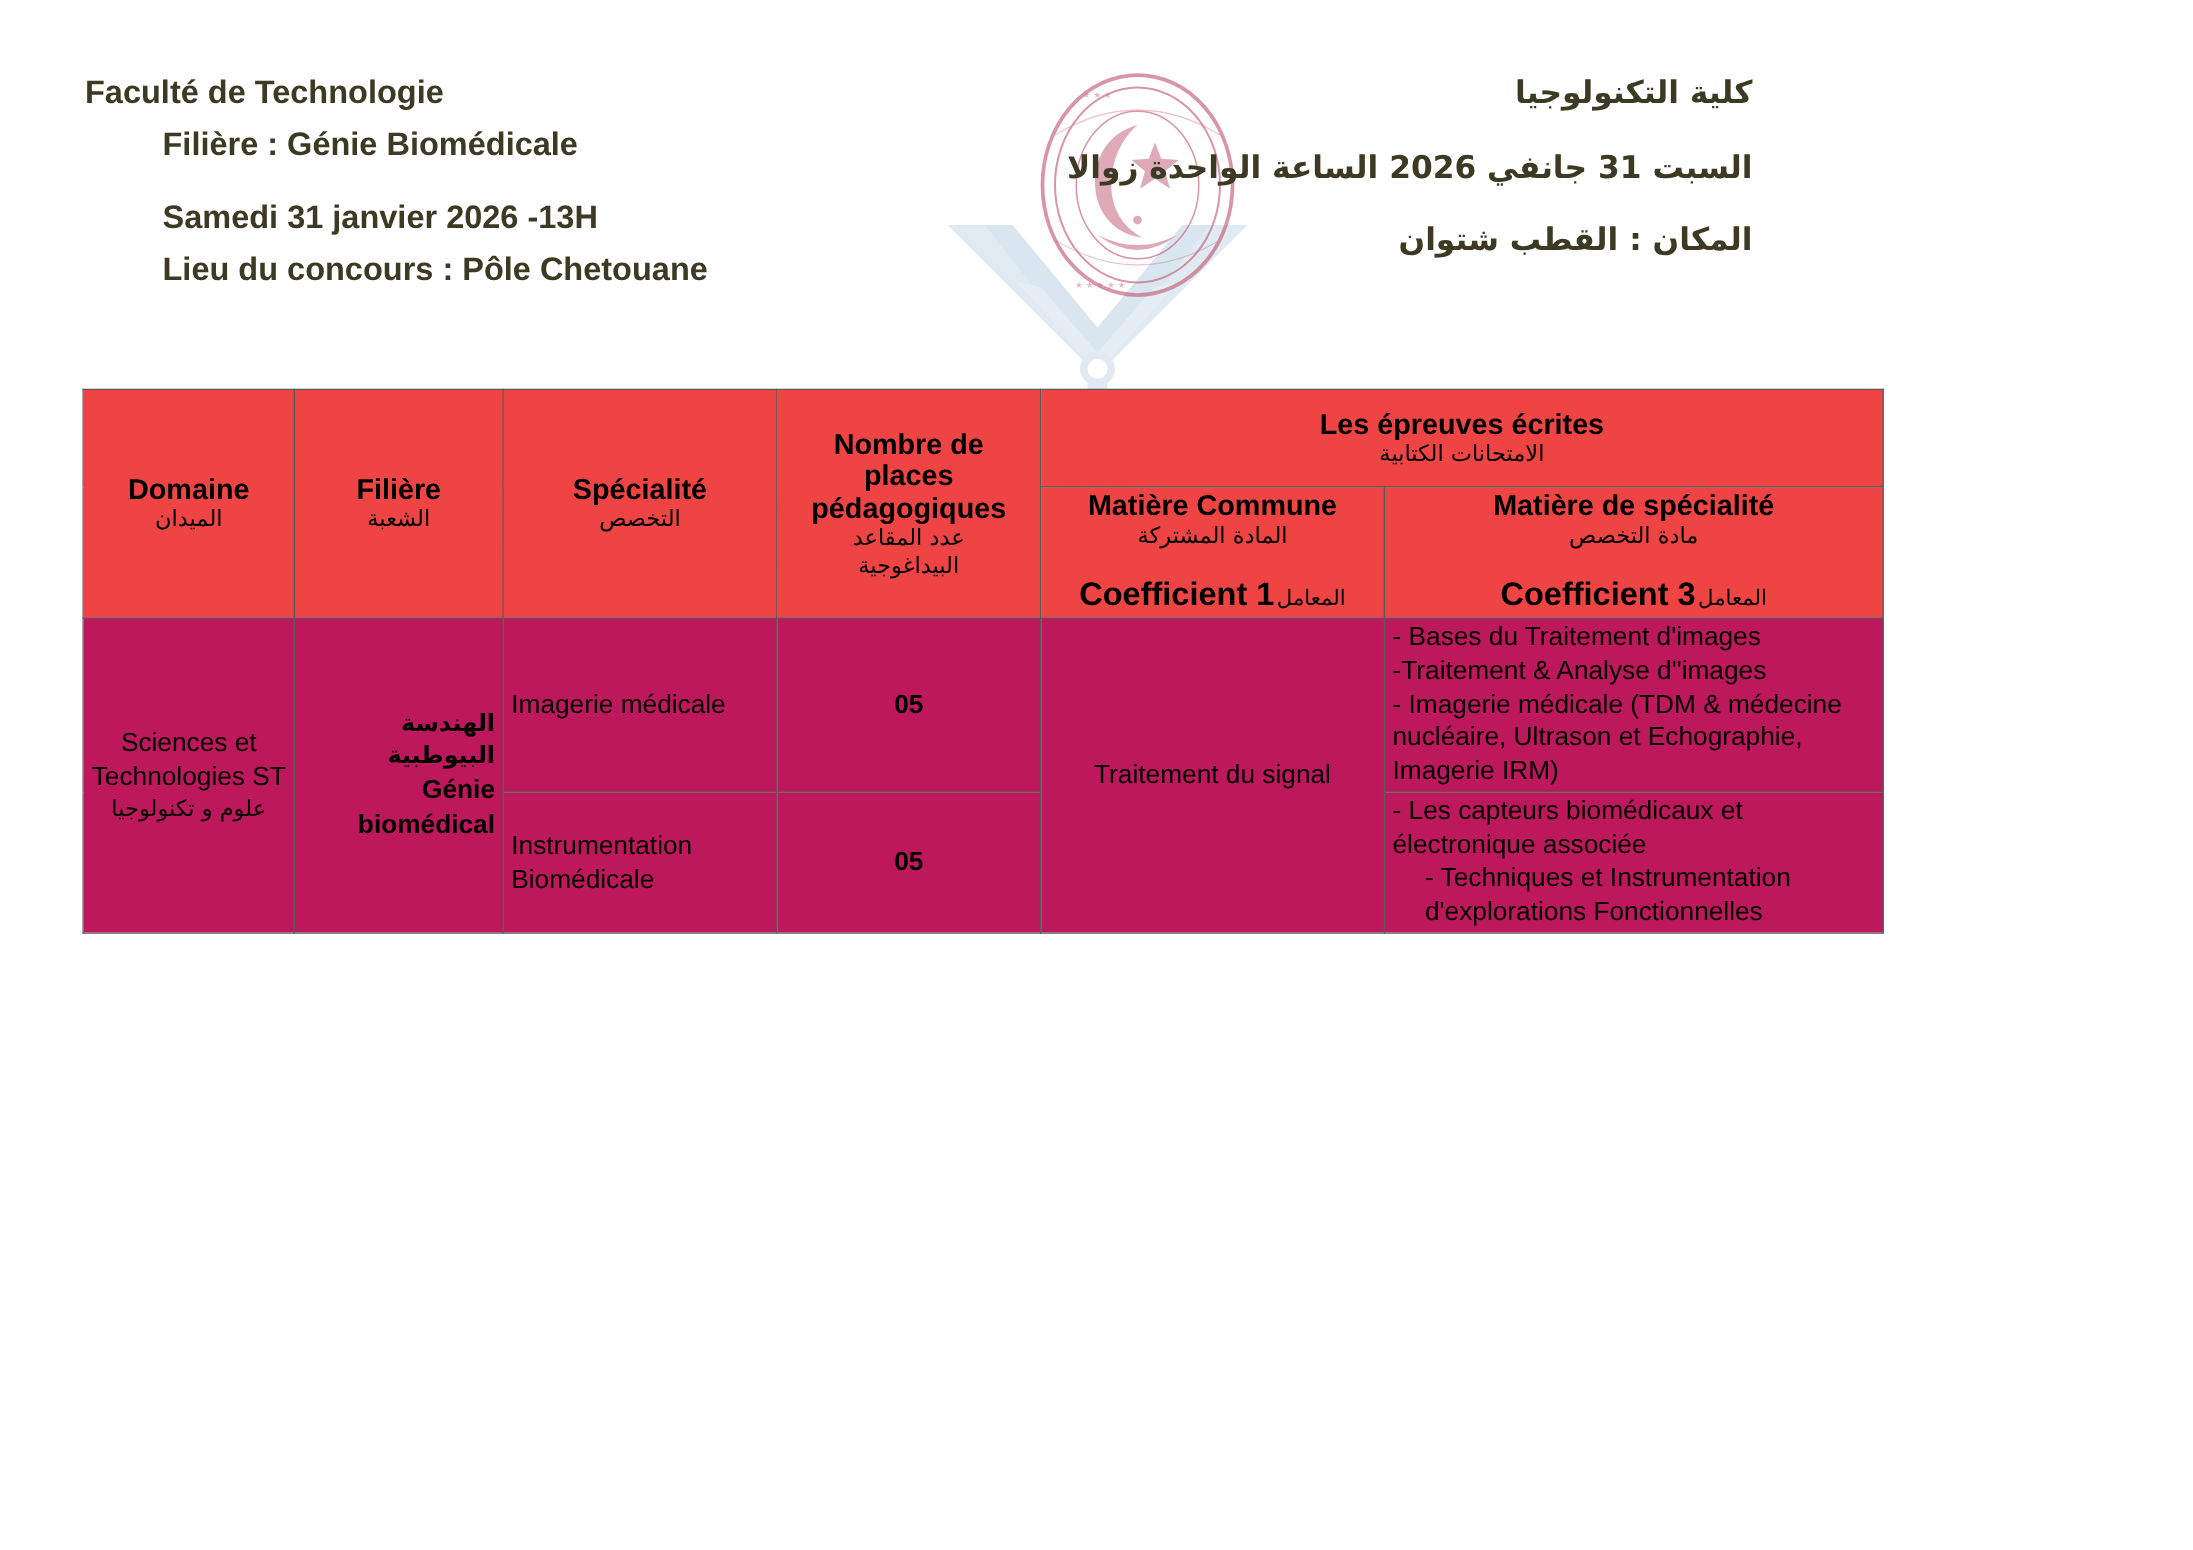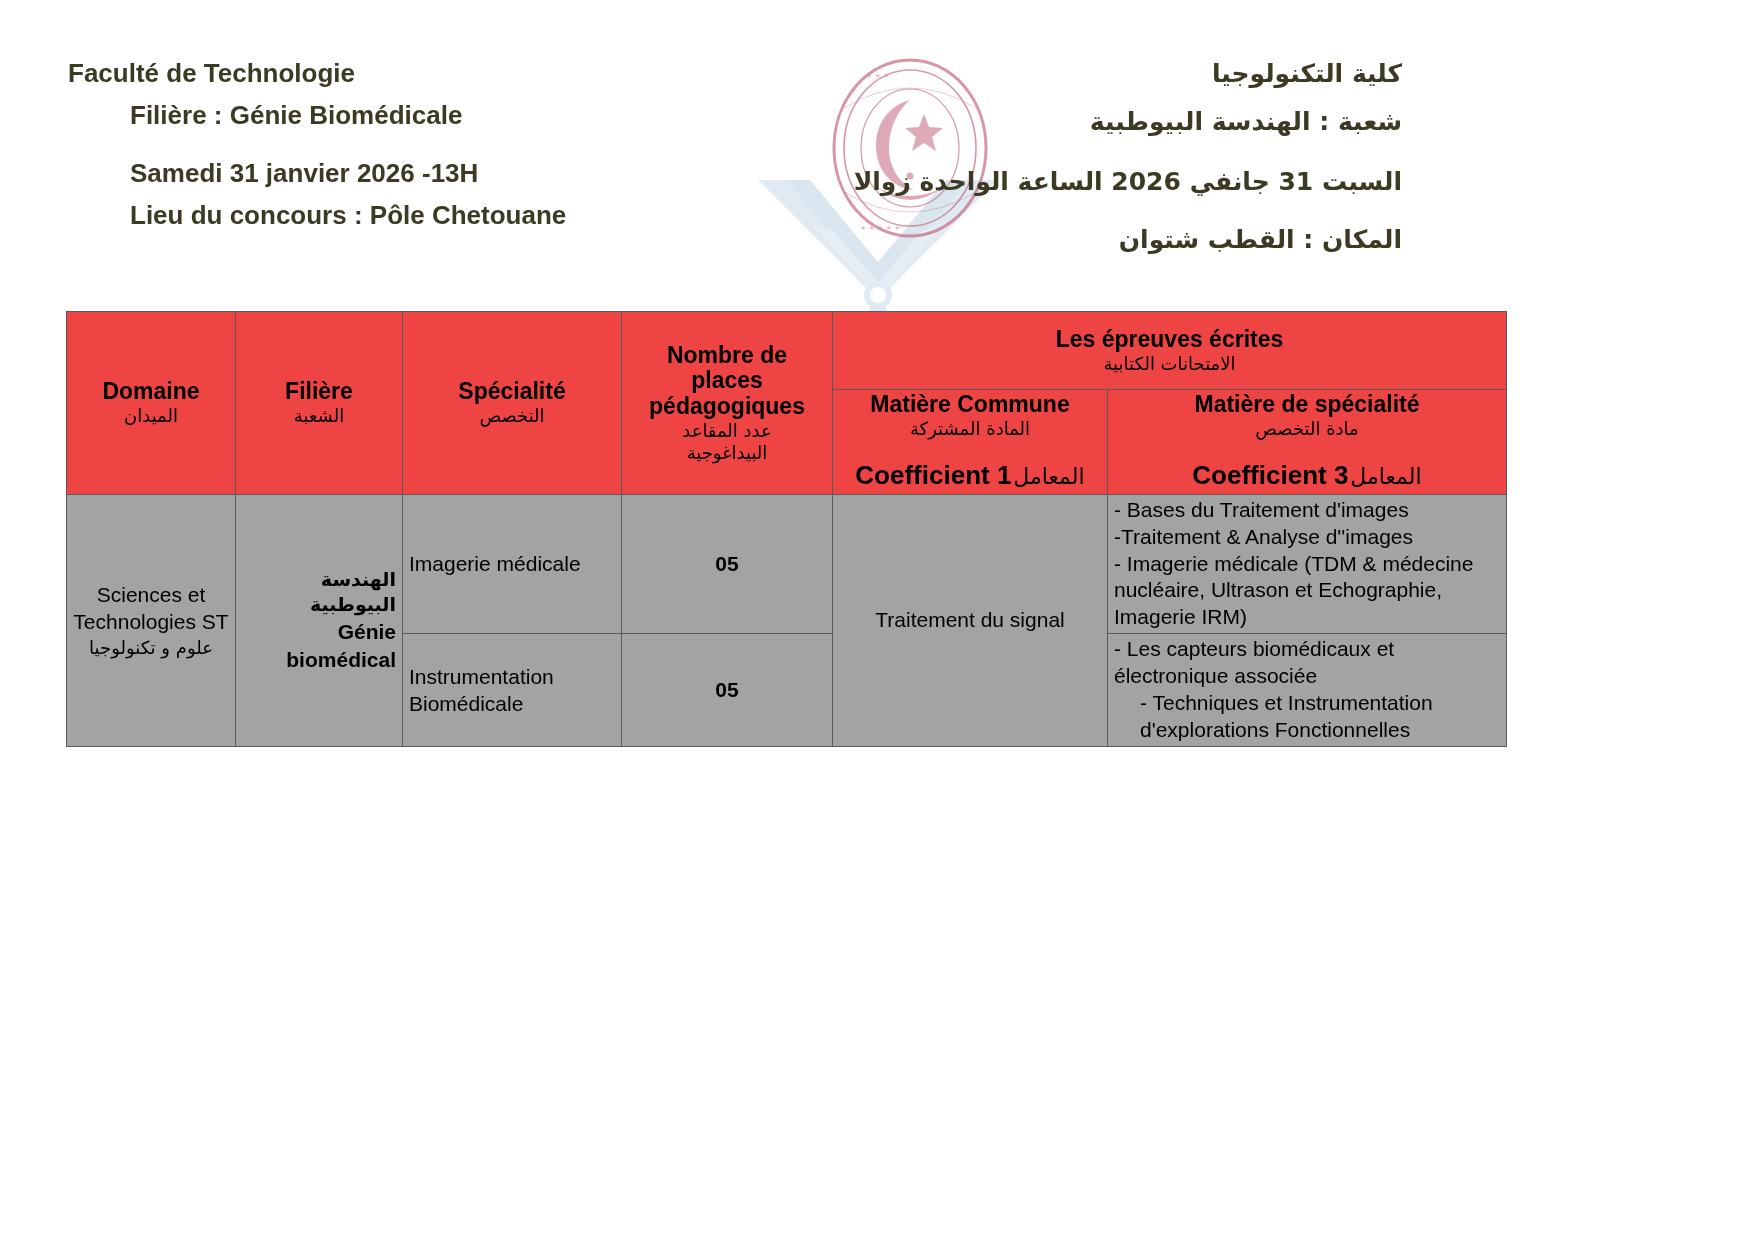--- a/index.html
+++ b/index.html
@@ -145,26 +145,26 @@
   }
   .coef-line {
     display: flex;
     justify-content: center;
     align-items: baseline;
     gap: 2px;
     line-height: 1.25;
   }
   .coef-line .ar {
     font-weight: normal;
-    font-size: 22px;
-    font-family: "DejaVu Sans", sans-serif;
-    direction: rtl;
-  }
-
-  tbody td { background: #a3a3a3; }
+    font-size: 17px;
+    font-family: "DejaVu Sans", sans-serif;
+    direction: rtl;
+  }
+
+  tbody td { background: #be185d; }
 
   .cell-domain {
     text-align: center;
     font-size: 21px;
     line-height: 1.32;
     color: #000;
   }
   .cell-domain .ar {
     font-size: 18px;
     font-family: "DejaVu Sans", sans-serif;
@@ -259,21 +259,20 @@
 
 <div id="header">
   <div class="fr-head">
     <div class="l1">Faculté de Technologie</div>
     <div class="l2">Filière : Génie Biomédicale</div>
     <div class="l3">Samedi 31 janvier 2026 -13H</div>
     <div class="l4">Lieu du concours : Pôle Chetouane</div>
   </div>
   <div class="ar-head">
     <div class="a1">كلية التكنولوجيا</div>
-    <div class="a2">شعبة : الهندسة البيوطبية</div>
     <div class="a3">السبت 31 جانفي 2026 الساعة الواحدة زوالا</div>
     <div class="a4">المكان : القطب شتوان</div>
   </div>
 </div>
 
 <div id="tbl-wrap">
 <table class="exam">
   <colgroup>
     <col style="width:169px">
     <col style="width:167px">

